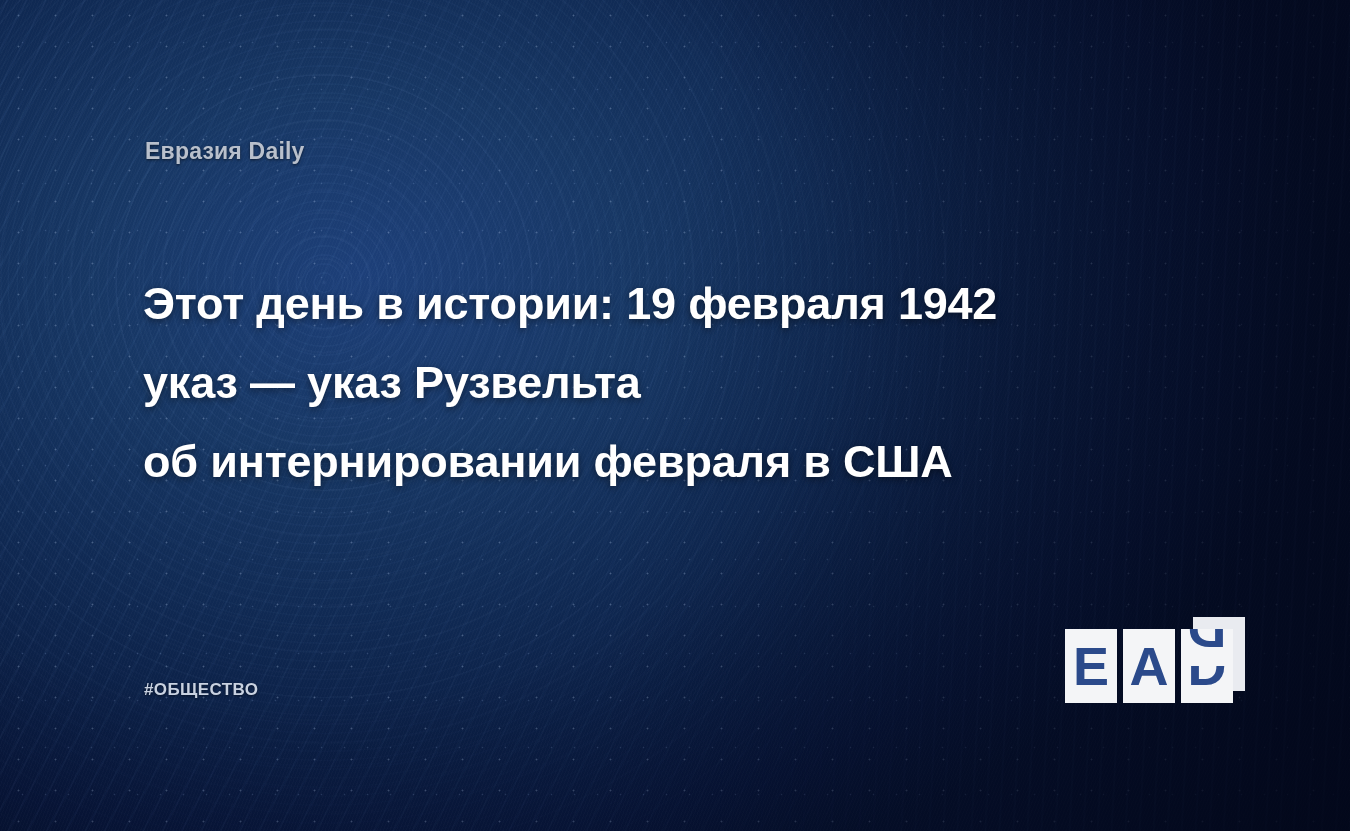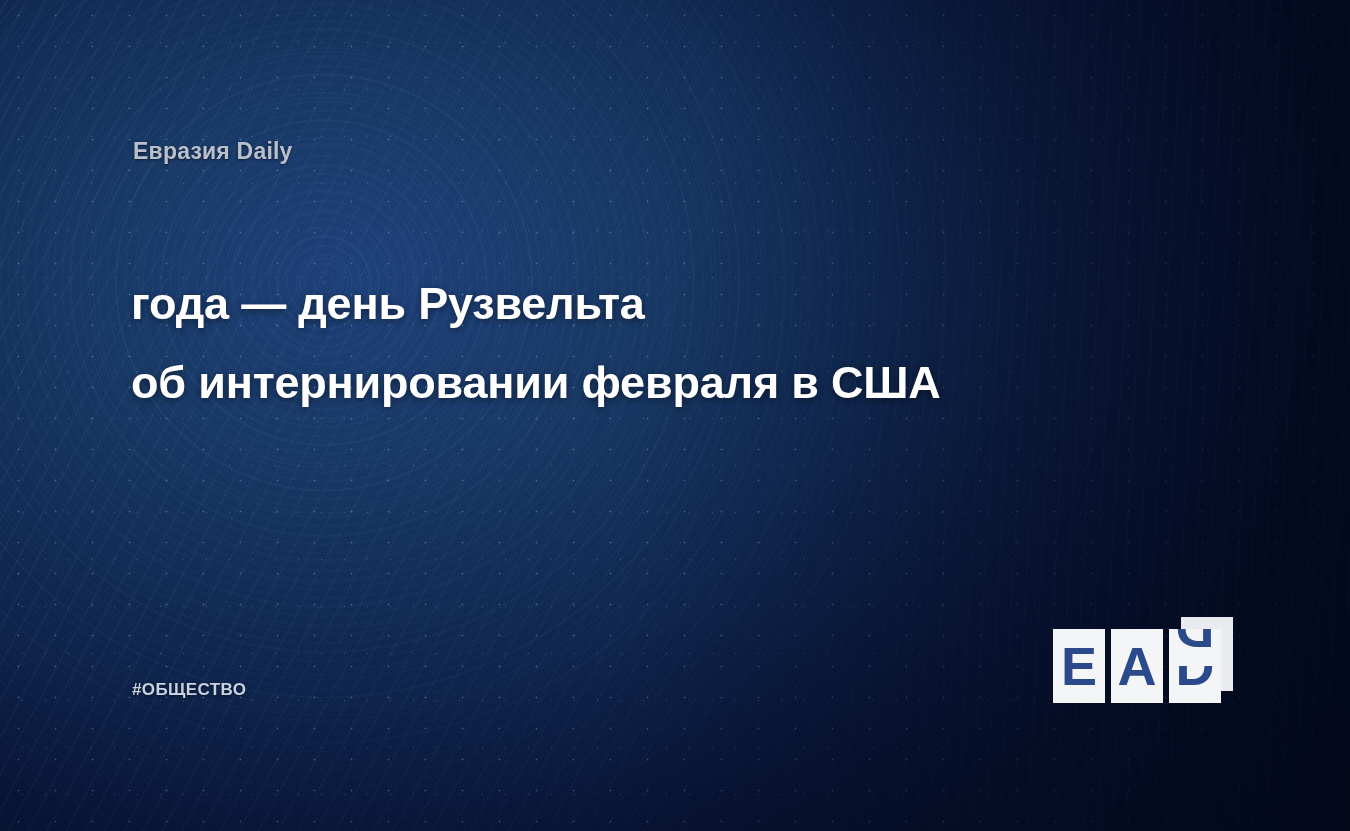--- a/index.html
+++ b/index.html
@@ -90,21 +90,21 @@
     background-position: 0 0, 11px 19px;
     opacity:.55;
   }
   .bg-grain {
     background-image:
       repeating-linear-gradient(112deg,
         rgba(255,255,255,0.018) 0 1px, rgba(0,0,0,0) 1px 3px);
   }
 
   
-  .content { position:absolute; inset:0; }
+  .content { position:absolute; inset:0;margin-left:12px; }
 
   .brand {
     position:absolute;
     left:133px; top:138px;
     font-size:23px;
     font-weight:bold;
     letter-spacing:.2px;
     color:#b9c0cc;
     white-space:nowrap;
     text-shadow:0 1px 3px rgba(0,0,0,.55);
@@ -192,21 +192,22 @@
   <div class="bg-layer bg-streaks-b"></div>
   <div class="bg-layer bg-speckle"></div>
   <div class="bg-layer bg-grain"></div>
   <div class="bg-layer bg-vignette"></div>
 
   <div class="content">
 
     <div class="brand">Евразия Daily</div>
 
     <div class="headline">
-      <span class="ln">года — день Рузвельта</span>
+      <span class="ln">Этот день в истории: 19 февраля 1942</span>
+      <span class="ln">указ — указ Рузвельта</span>
       <span class="ln">об интернировании февраля в США</span>
     </div>
 
     <div class="category">#ОБЩЕСТВО</div>
 
     <div class="logo">
       <div class="tile t1"></div>
       <div class="tile t2"></div>
       <div class="dtile-shift"></div>
       <div class="tile t3"></div>

